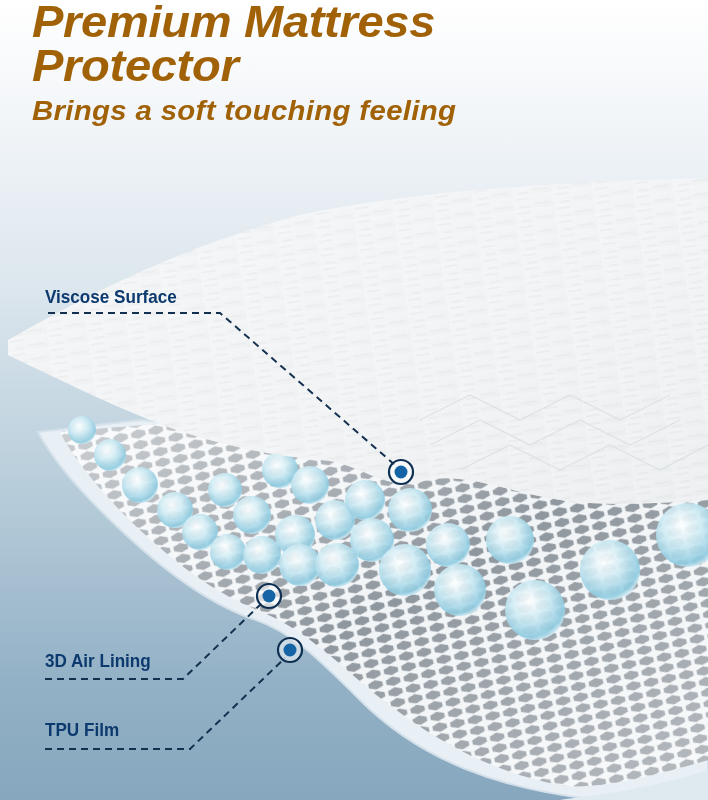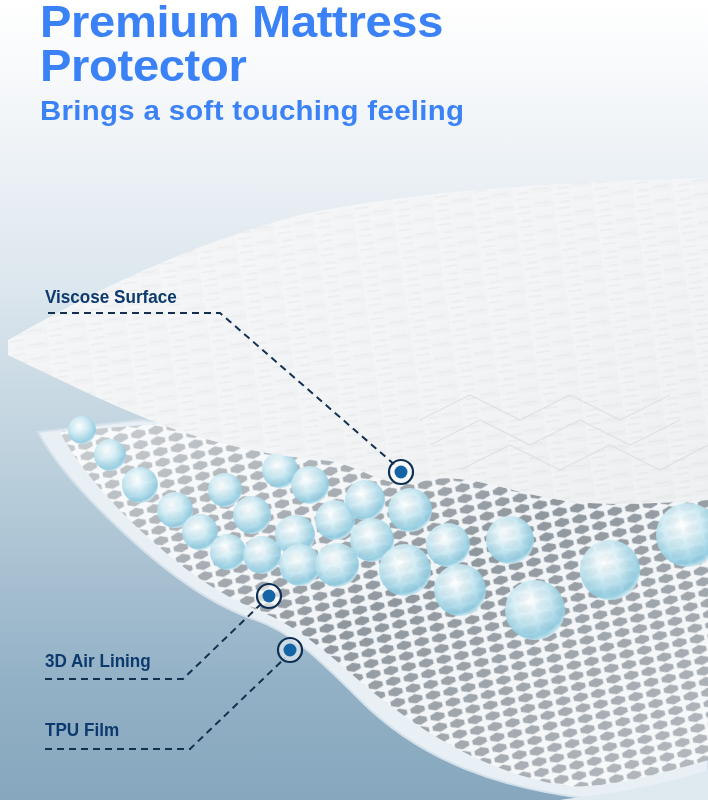--- a/index.html
+++ b/index.html
@@ -1,21 +1,21 @@
 <!DOCTYPE html>
 <html><head>
 <meta charset="utf-8">
 <style>
   html, body { margin: 0; padding: 0; }
   body {
     width: 708px; height: 800px; overflow: hidden; position: relative;
     font-family: "Liberation Sans", sans-serif;
     background: linear-gradient(180deg, #ffffff 0%, #f3f6f9 14%, #dde7ee 35%, #b9cedb 60%, #93b1c6 85%, #86a7be 100%);
   }
-  .headline { position: absolute; left: 40px; top: 0; color: #3b82f6; }
+  .headline { position: absolute; left: 32px; top: 0; color: #a16207; font-style: italic; }
   .title {
     font-family: "Liberation Sans", sans-serif; font-weight: 900; font-size: 44px;
     line-height: 44px; letter-spacing: -0.3px; margin: 0; font-weight: bold;
     transform: scaleX(1.07); transform-origin: left top;
   }
   .title span { display: block; }
   .subtitle {
     position: absolute; left: 0; top: 95px; white-space: nowrap;
     font-weight: bold; font-size: 28px; line-height: 32px; letter-spacing: 0.3px;
     transform: scaleX(1.05); transform-origin: left top;

